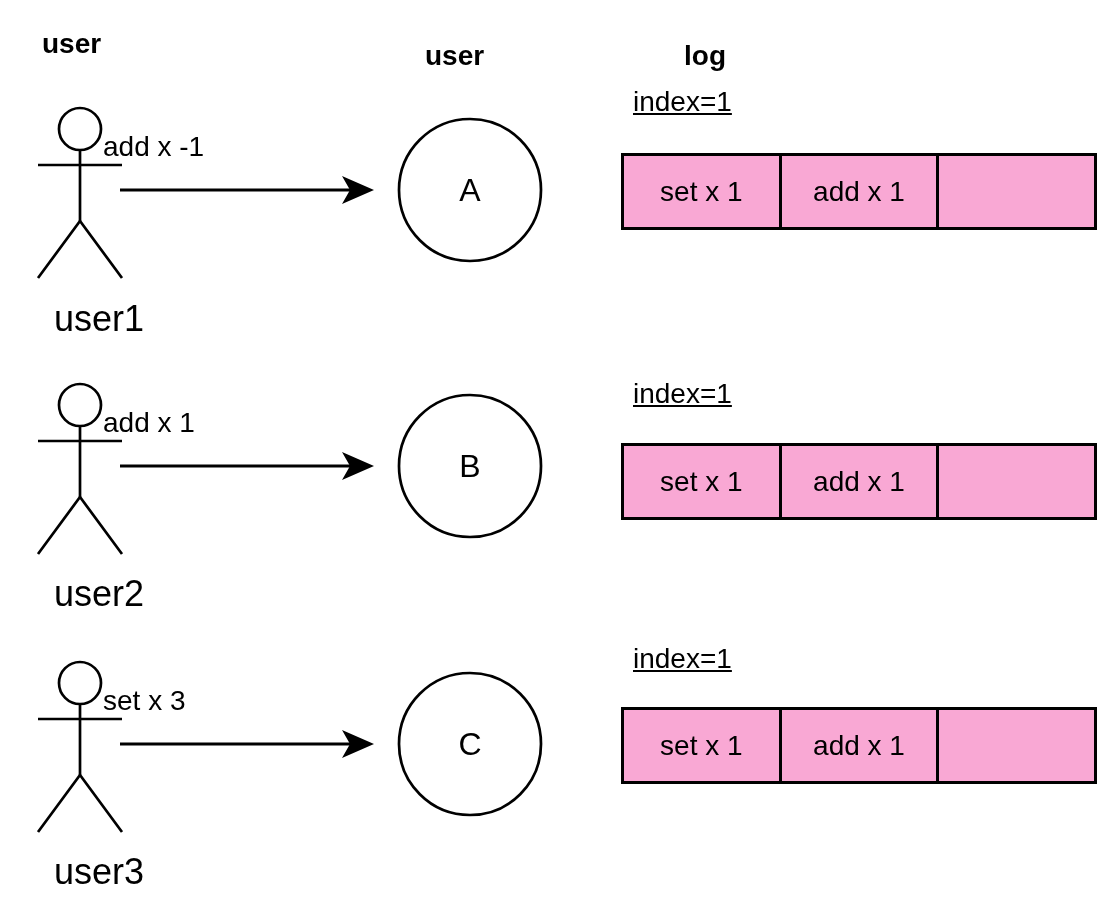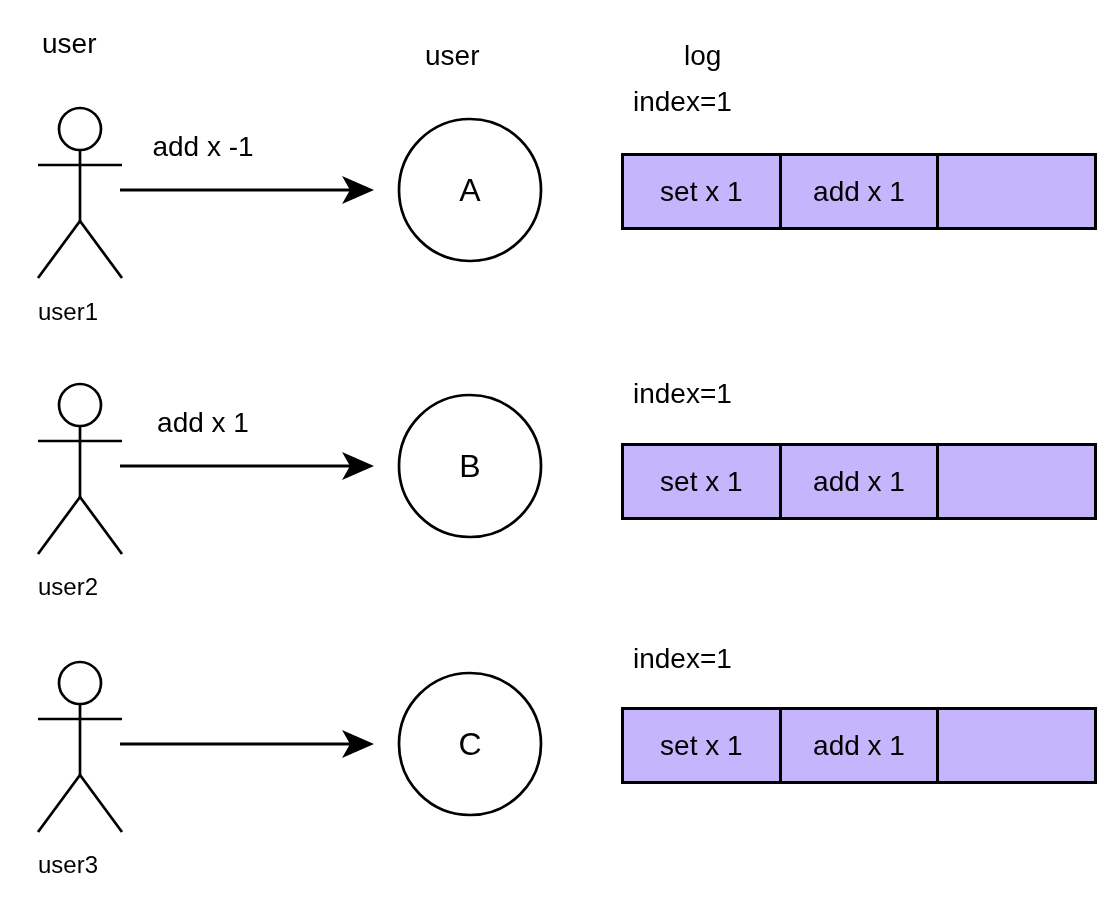--- a/index.html
+++ b/index.html
@@ -17,50 +17,51 @@
     overflow: hidden;
   }
   .shapes {
     position: absolute;
     left: 0;
     top: 0;
   }
   .col-header {
     position: absolute;
     font-size: 28px;
-    font-weight: normal;
+    font-weight: bold;
     white-space: nowrap;
   }
   .txt {
     position: absolute;
     font-size: 28px;
     white-space: nowrap;
+    text-decoration: underline;
   }
   .msg-label {
     position: absolute;
     left: 103px;
     width: 200px;
-    text-align: center;
+    text-align: left;
     font-size: 28px;
     white-space: nowrap;
   }
   .user-label {
     position: absolute;
-    left: 38px;
-    font-size: 24px;
+    left: 54px;
+    font-size: 36px;
     white-space: nowrap;
   }
   .log-table {
     position: absolute;
     left: 621px;
     width: 470px;
     height: 71px;
     display: flex;
     border: 3px solid #000000;
-    background: #c4b5fd;
+    background: #f9a8d4;
   }
   .log-cell {
     flex: 1 1 0;
     display: flex;
     align-items: center;
     justify-content: center;
     font-size: 28px;
     white-space: nowrap;
   }
   .log-cell + .log-cell {
@@ -140,20 +141,21 @@
 
   <div class="msg-label" style="top:407px">add x 1</div>
   <div class="txt" style="left:633px; top:378px">index=1</div>
   <div class="log-table" style="top:443px">
     <div class="log-cell">set x 1</div>
     <div class="log-cell">add x 1</div>
     <div class="log-cell"></div>
   </div>
   <div class="user-label" style="top:573px">user2</div>
 
+  <div class="msg-label" style="top:685px">set x 3</div>
   <div class="txt" style="left:633px; top:643px">index=1</div>
   <div class="log-table" style="top:707px">
     <div class="log-cell">set x 1</div>
     <div class="log-cell">add x 1</div>
     <div class="log-cell"></div>
   </div>
   <div class="user-label" style="top:851px">user3</div>
 
 </div>
 

